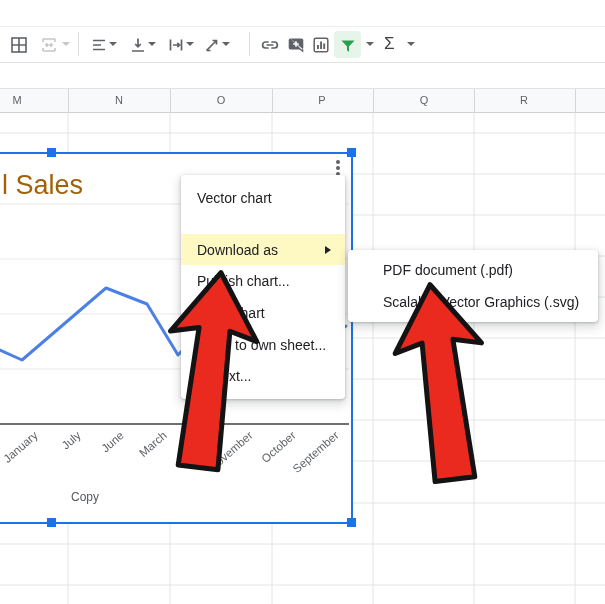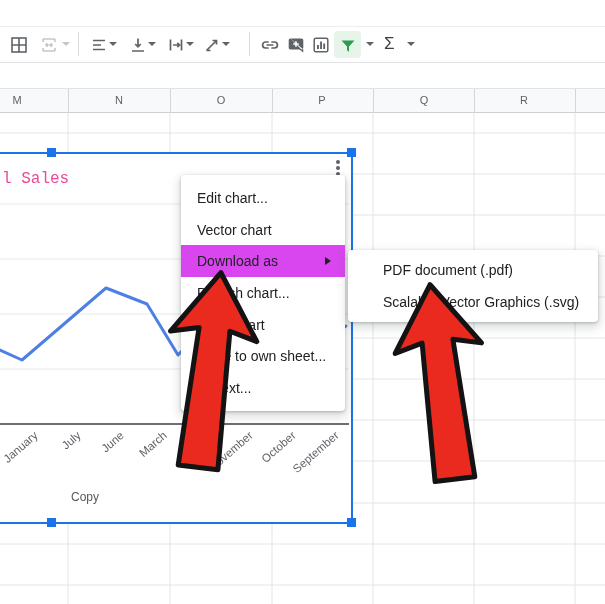--- a/index.html
+++ b/index.html
@@ -20,32 +20,32 @@
   .colhead{position:absolute;left:0;top:88px;width:605px;height:25px;background:#f8f9fa;
            border-top:1px solid #e0e2e4;border-bottom:1px solid #cdd0d4;box-sizing:border-box;}
   .colhead .lbl{position:absolute;top:5px;width:30px;text-align:center;font-size:11px;color:#5f6368;}
   .colhead .cs{position:absolute;top:0;width:1px;height:24px;background:#d4d7da;}
   
   .gridsvg{position:absolute;left:0;top:0;z-index:1;}
   
   .chartcard{position:absolute;left:0;top:153px;width:352px;height:370px;background:#fff;z-index:2;}
   .sel{position:absolute;background:#1a73e8;z-index:3;}
   .handle{position:absolute;width:9px;height:9px;background:#1a73e8;z-index:3;}
-  .chart-title{position:absolute;left:2px;top:170px;font-size:16px;color:#ec4899;z-index:2;white-space:nowrap;font-family:Liberation Mono, monospace;}
+  .chart-title{position:absolute;left:2px;top:170px;font-size:27px;color:#a16207;z-index:2;white-space:nowrap;}
   .chart-plot{position:absolute;left:0;top:153px;z-index:2;pointer-events:none;}
   .xlabel{position:absolute;top:429px;font-size:11.5px;color:#5f6368;white-space:nowrap;
           transform:rotate(-41deg) translateX(-100%);transform-origin:0 0;z-index:2;}
   .xtitle{position:absolute;left:50px;top:490px;width:70px;text-align:center;font-size:12px;color:#55595e;z-index:2;}
   .dots{position:absolute;left:333px;top:158px;width:10px;height:22px;z-index:3;cursor:pointer;}
   .dots i{display:block;width:4px;height:4px;border-radius:50%;background:#5f6368;margin:2px auto;}
   
   .menu{position:absolute;left:181px;top:175px;width:164px;background:#fff;border-radius:4px;z-index:4;
         box-shadow:0 1px 3px rgba(60,64,67,.3),0 4px 10px 2px rgba(60,64,67,.18);padding:7px 0;}
   .menu-item{height:31.7px;display:flex;align-items:center;padding:0 14px 0 16px;font-size:14px;color:#202124;cursor:pointer;}
-  .menu-item.hl{background:#d946ef;}
+  .menu-item.hl{background:#fef9c3;margin-top:20px;}
   .menu-item .grow{flex:1;}
   .subarrow{width:0;height:0;border-top:4.5px solid transparent;border-bottom:4.5px solid transparent;border-left:6px solid #202124;}
   .submenu{position:absolute;left:348px;top:250px;width:250px;background:#fff;border-radius:4px;z-index:5;
         box-shadow:0 1px 3px rgba(60,64,67,.3),0 4px 10px 2px rgba(60,64,67,.18);padding:4px 0;}
   .submenu .menu-item{height:32px;padding-left:35px;}
   
   .arrows{position:absolute;left:0;top:0;z-index:6;pointer-events:none;}
 </style>
 </head>
 <body>
@@ -220,23 +220,20 @@
   <div class="handle" style="left:347px;top:518px"></div>
 
   <div class="dots">
       <i></i>
       <i></i>
       <i></i>
     </div>
 
   <div class="menu">
     <div class="menu-item">
-        <span class="grow">Edit chart...</span>
-      </div>
-    <div class="menu-item">
         <span class="grow">Vector chart</span>
       </div>
     <div class="menu-item hl">
       <span class="grow">Download as</span>
       <span class="subarrow"></span>
     </div>
     <div class="menu-item">
         <span class="grow">Publish chart...</span>
       </div>
     <div class="menu-item">

